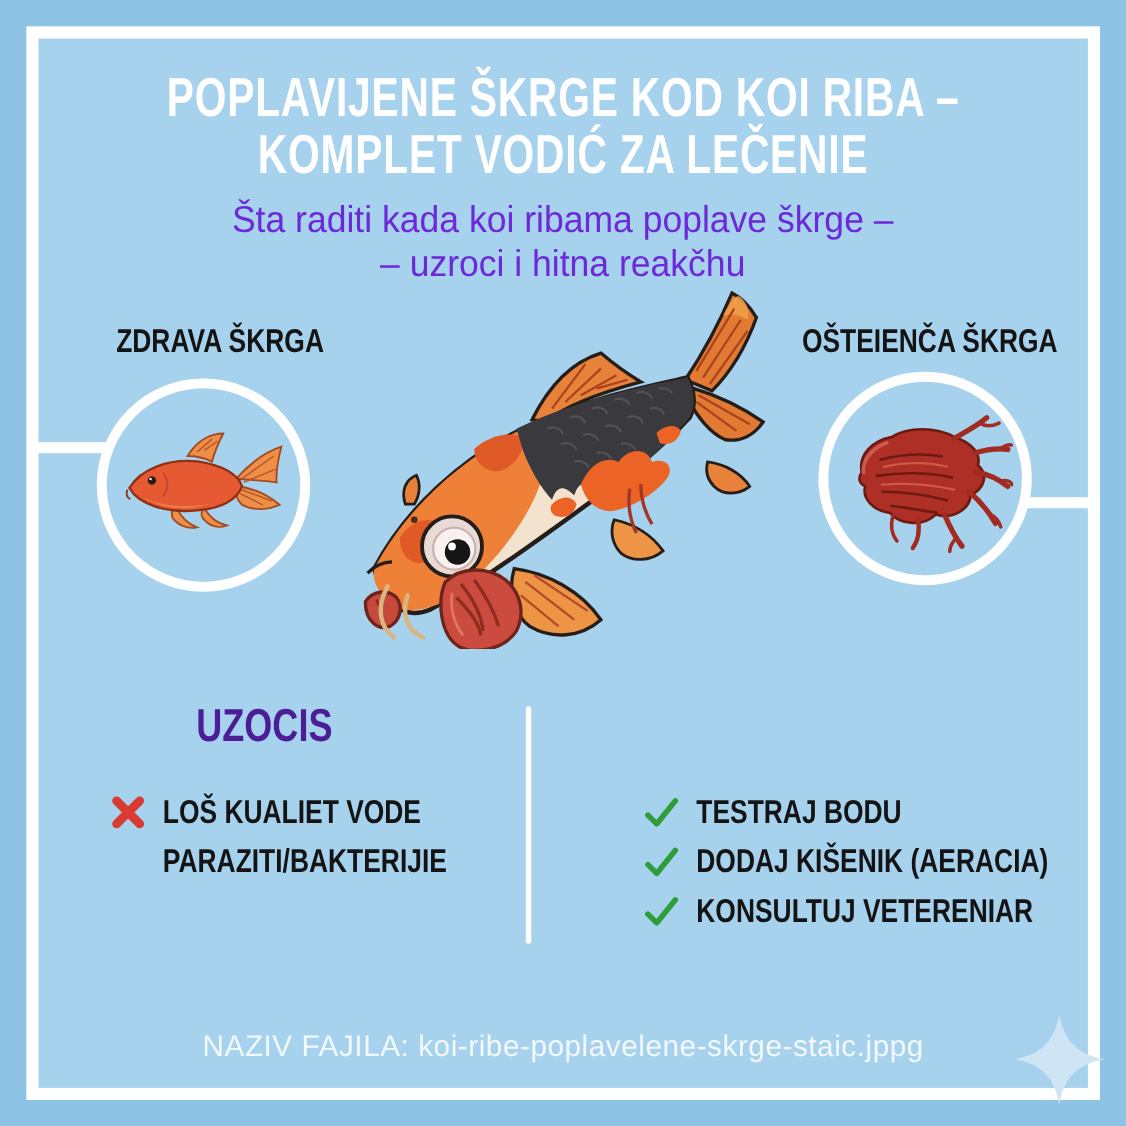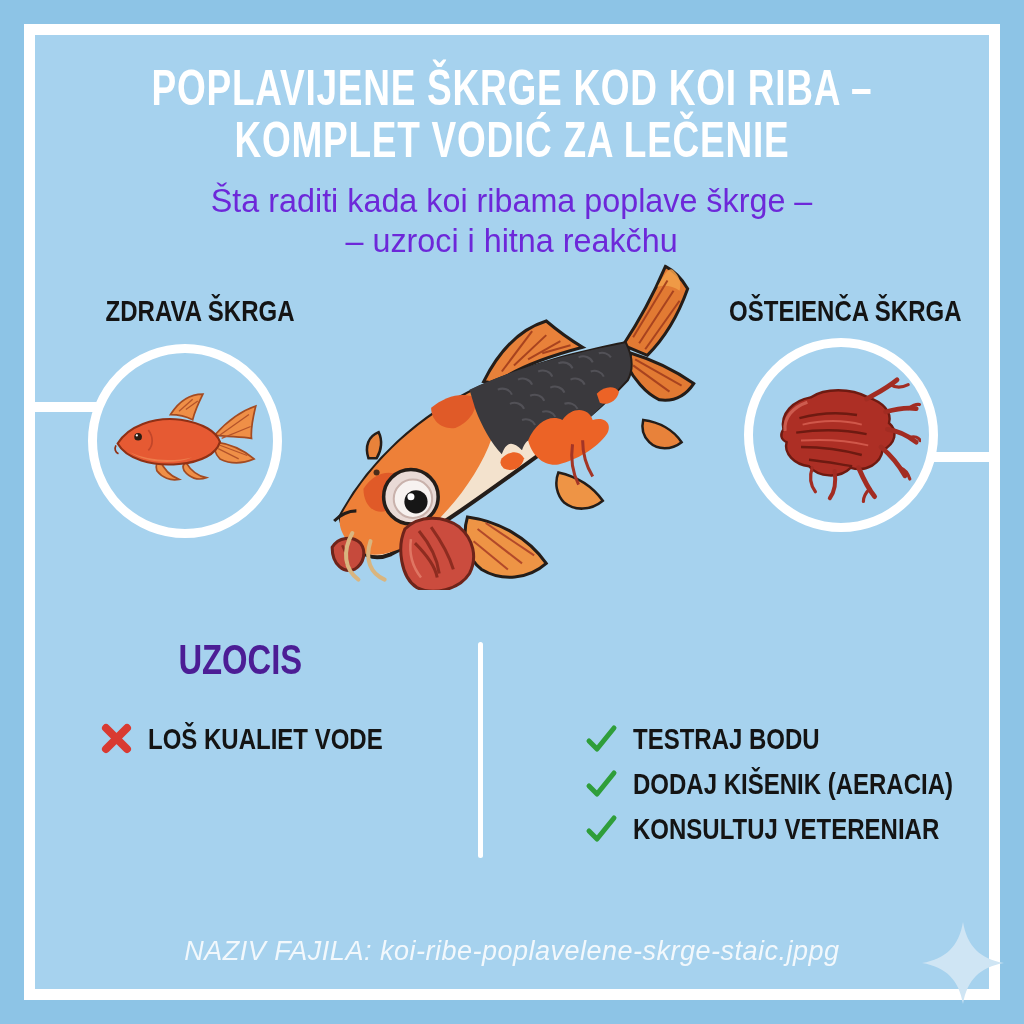--- a/index.html
+++ b/index.html
@@ -40,21 +40,21 @@
     font-weight:700;font-size:42px;white-space:nowrap;}
   .list{position:absolute;top:716px;text-align:center;}
   .list.causes{left:100px;}
   .list.actions{left:585px;}
   .list-row{display:flex;align-items:center;height:45px;gap:15px;}
   .list-icon{width:33px;height:33px;flex:0 0 33px;}
   .list-icon.hidden{visibility:hidden;}
   .list-label{display:inline-block;transform:scaleX(.8);transform-origin:left 50%;
     font-weight:700;font-size:30px;color:#141414;white-space:nowrap;}
   .footer{position:absolute;left:0;right:0;top:936px;text-align:center;color:#f2f8fc;}
-  .footer-inner{display:inline-block;font-size:27px;font-weight:400;letter-spacing:.5px;white-space:nowrap;font-style:italic;}
+  .footer-inner{display:inline-block;font-size:27px;font-weight:400;letter-spacing:.5px;white-space:nowrap;}
   .sparkle{position:absolute;left:922px;top:922px;width:82px;height:82px;z-index:5;}
 </style>
 </head>
 <body>
 
 <div class="canvas">
 
   <div class="frame"></div>
 
   <div class="title-wrap">
@@ -238,20 +238,24 @@
   <div class="col-heading causes">
     <span class="cond">UZOCIS</span>
   </div>
   <div class="list causes">
     <div class="list-row">
       <svg class="list-icon" viewBox="0 0 33 33">
         <path d="M6 6 L27 27 M27 6 L6 27" stroke="#d93a31" stroke-width="8" stroke-linecap="round" fill="none"></path>
       </svg>
       <span class="list-label">LOŠ KUALIET VODE</span>
     </div>
+    <div class="list-row">
+      <svg class="list-icon hidden" viewBox="0 0 33 33"></svg>
+      <span class="list-label">PARAZITI/BAKTERIJIE</span>
+    </div>
   </div>
 
   <div class="list actions">
     <div class="list-row">
       <svg class="list-icon" viewBox="0 0 33 33">
         <path d="M4 19 L12 27 L29 6" stroke="#2f9e3a" stroke-width="5" stroke-linecap="round" stroke-linejoin="round" fill="none"></path>
       </svg>
       <span class="list-label">TESTRAJ BODU</span>
     </div>
     <div class="list-row">

